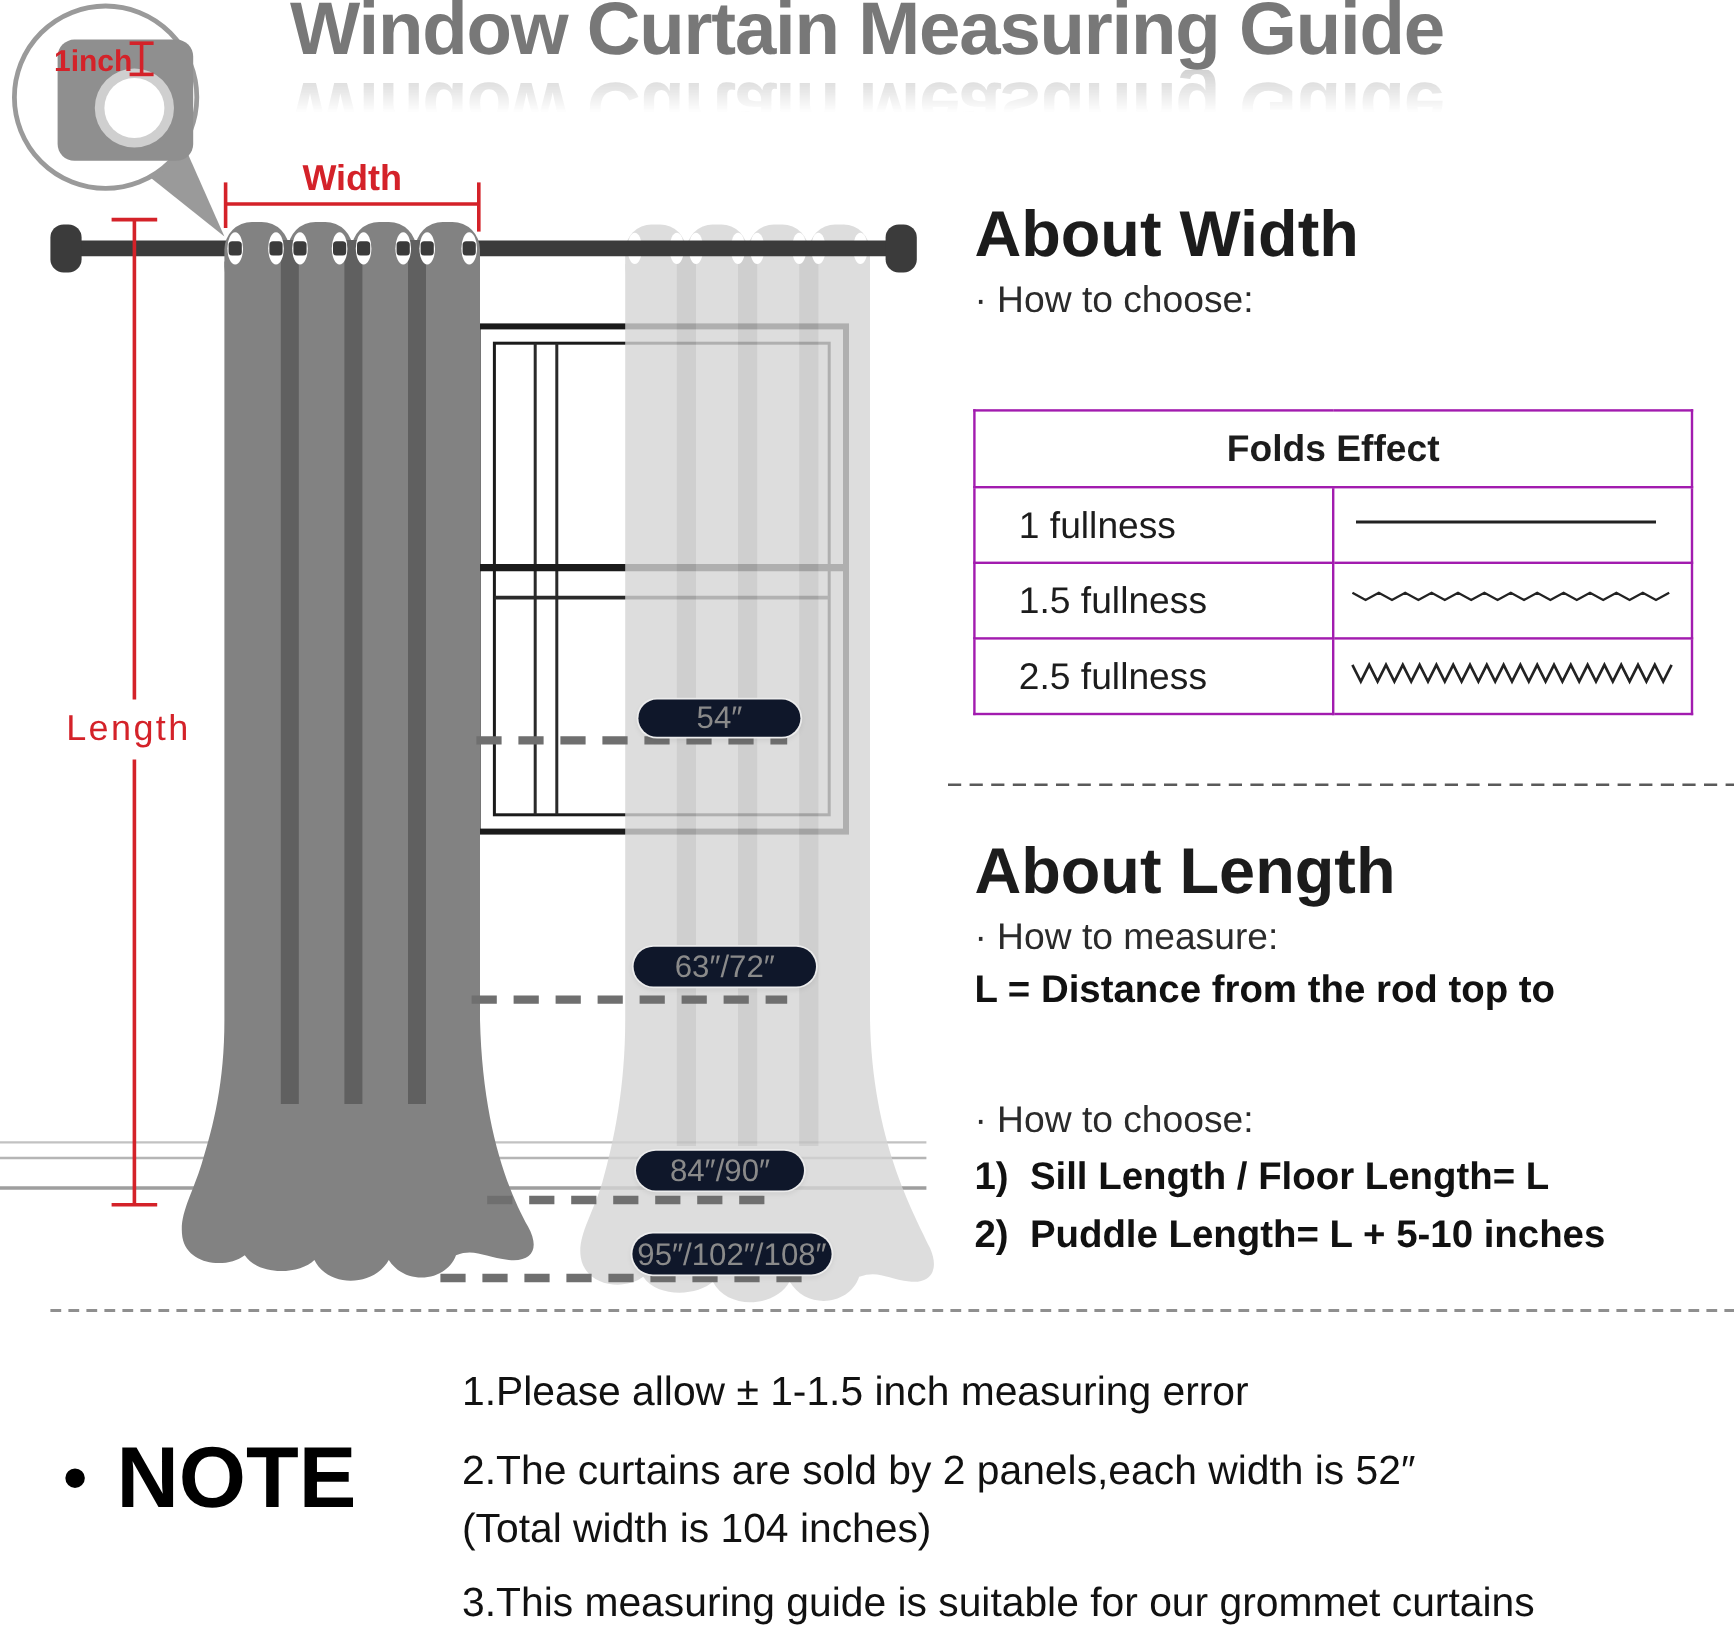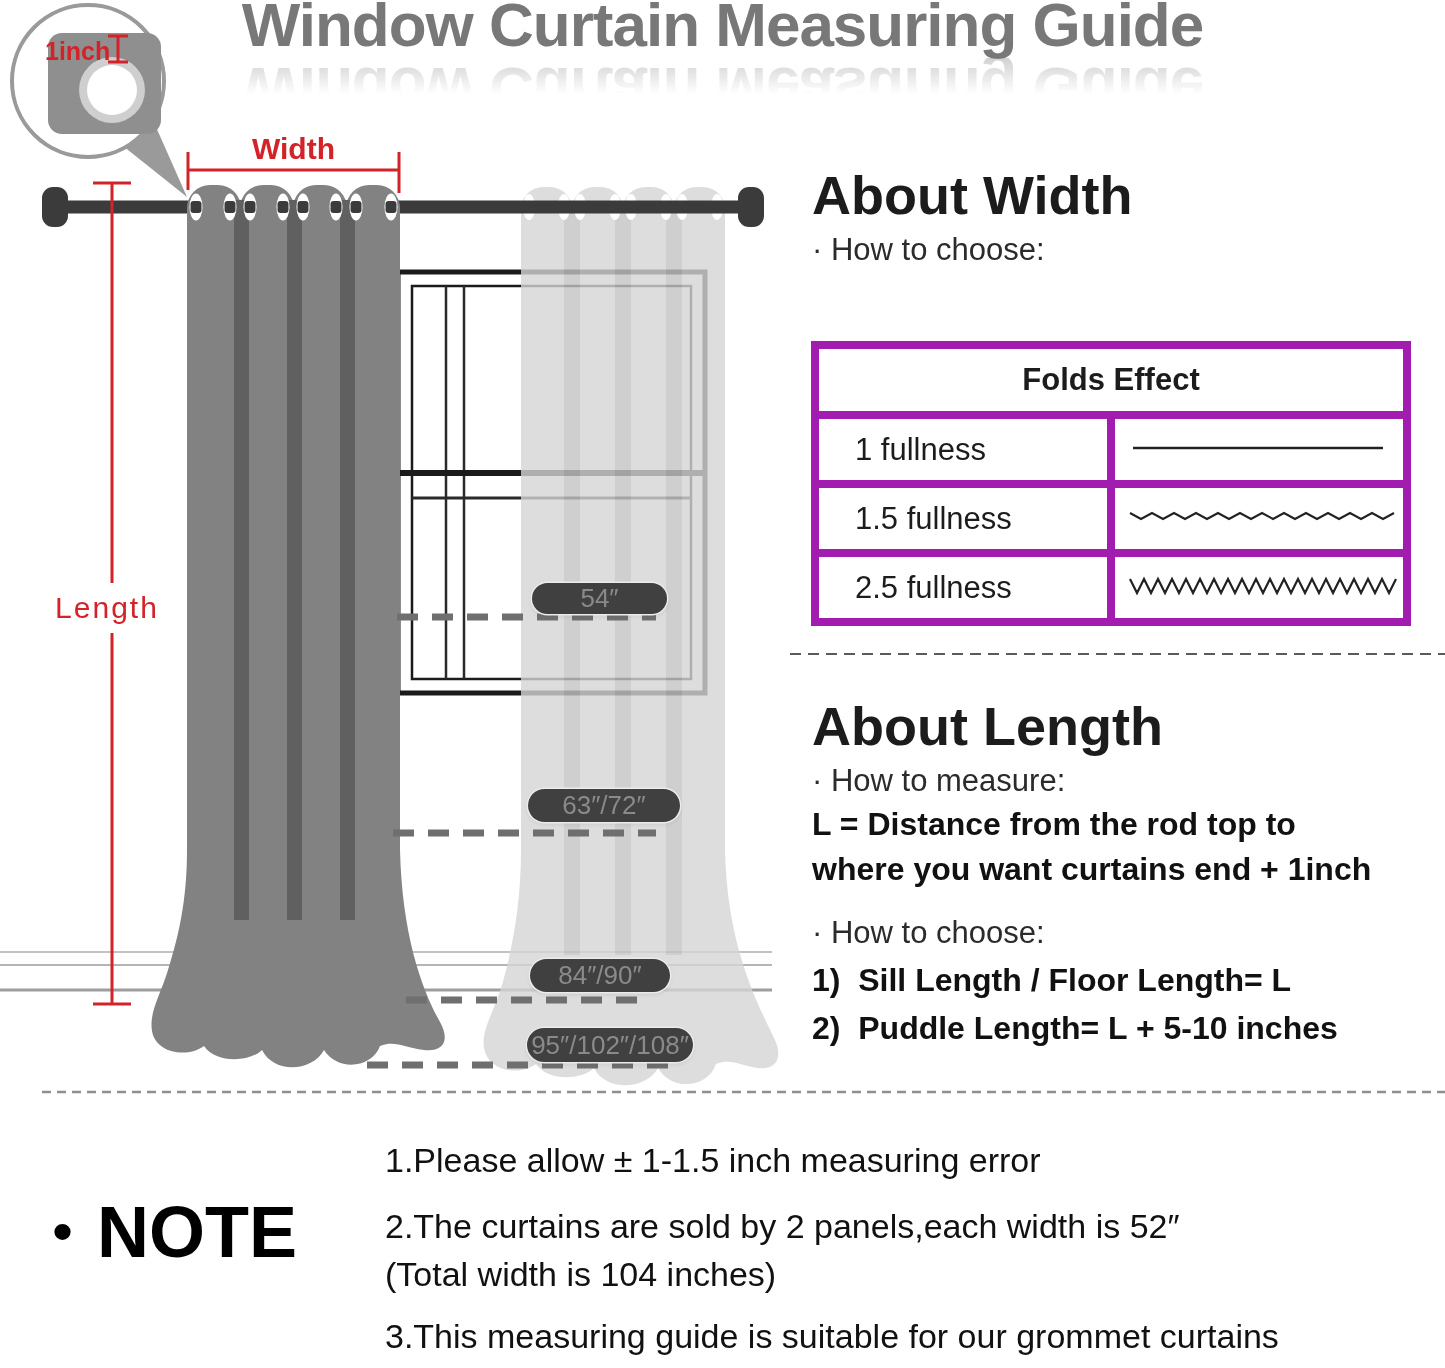--- a/index.html
+++ b/index.html
@@ -22,34 +22,34 @@
     -webkit-mask-image:linear-gradient(to bottom, rgba(0,0,0,0) 42%, #000 100%);
     mask-image:linear-gradient(to bottom, rgba(0,0,0,0) 42%, #000 100%);
   }
 
   .red { color:#d42229; }
   .lbl-1inch { left:45px; top:36px; font-size:25px; font-weight:bold; }
   .lbl-width { left:188px; top:131px; width:211px; text-align:center; font-size:30px; font-weight:bold; }
   .lbl-length { left:40px; top:590px; width:134px; text-align:center; font-size:30px; font-weight:normal; letter-spacing:2px; }
 
   .pill {
-    position:absolute; z-index:3; background:#404040; border-radius:18px;
+    position:absolute; z-index:3; background:#0f172a; border-radius:18px;
     box-shadow:0 0 0 1.5px #ececec, 0 2px 5px rgba(0,0,0,.10);
     color:#8a8a8a; font-size:26px; display:flex; align-items:center; justify-content:center;
   }
 
   .h-section { font-size:54px; font-weight:bold; color:#1c1c1c; }
   .bullet-line { font-size:31px; color:#2b2b2b; }
   .formula { font-size:32px; font-weight:bold; color:#111; }
 
   table.folds {
     position:absolute; z-index:3; left:811px; top:341px;
     border-collapse:collapse; table-layout:fixed; width:600px;
   }
-  table.folds th, table.folds td { border:8px solid #a21caf; padding:0; }
+  table.folds th, table.folds td { border:2px solid #a21caf; padding:0; }
   table.folds th { height:62px; font-size:31px; font-weight:bold; color:#1c1c1c; text-align:center; }
   table.folds td.lab { width:271px; height:61px; font-size:31px; color:#1c1c1c; padding-left:36px; font-weight:normal; }
   table.folds td.fold { width:329px; text-align:center; vertical-align:middle; }
 
   .note-head { left:52px; top:1196px; display:flex; align-items:center; }
   .note-bullet { font-size:60px; color:#000; margin-right:24px; line-height:1; }
   .note-word { font-size:72px; font-weight:bold; color:#000; line-height:1; }
   .note-line { left:385px; font-size:34px; color:#111; }
 </style>
 </head>
@@ -230,21 +230,20 @@
           <polyline fill="none" stroke="#222" stroke-width="2.2" points="15,6 22,20 29,6 36,20 43,6 50,20 57,6 64,20 71,6 78,20 85,6 92,20 99,6 106,20 113,6 120,20 127,6 134,20 141,6 148,20 155,6 162,20 169,6 176,20 183,6 190,20 197,6 204,20 211,6 218,20 225,6 232,20 239,6 246,20 253,6 260,20 267,6 274,20 281,6"></polyline>
         </svg>
       </td>
     </tr>
   </tbody>
     </table>
 
   <div class="txt h-section" style="left:812px; top:694px;">About Length</div>
   <div class="txt bullet-line" style="left:812px; top:762px;">· How to measure:</div>
   <div class="txt formula" style="left:812px; top:805px;">L = Distance from the rod top to</div>
-  <div class="txt formula" style="left:812px; top:850px;">where you want curtains end + 1inch</div>
   <div class="txt bullet-line" style="left:812px; top:914px;">· How to choose:</div>
   <div class="txt formula pre" style="left:812px; top:961px;">1)  Sill Length / Floor Length= L</div>
   <div class="txt formula pre" style="left:812px; top:1009px;">2)  Puddle Length= L + 5-10 inches</div>
 
   <div class="txt note-head">
     <span class="note-bullet">•</span>
     <span class="note-word">NOTE</span>
   </div>
   <div class="txt note-line" style="top:1140px;">1.Please allow ± 1-1.5 inch measuring error</div>
   <div class="txt note-line" style="top:1206px;">2.The curtains are sold by 2 panels,each width is 52″</div>

